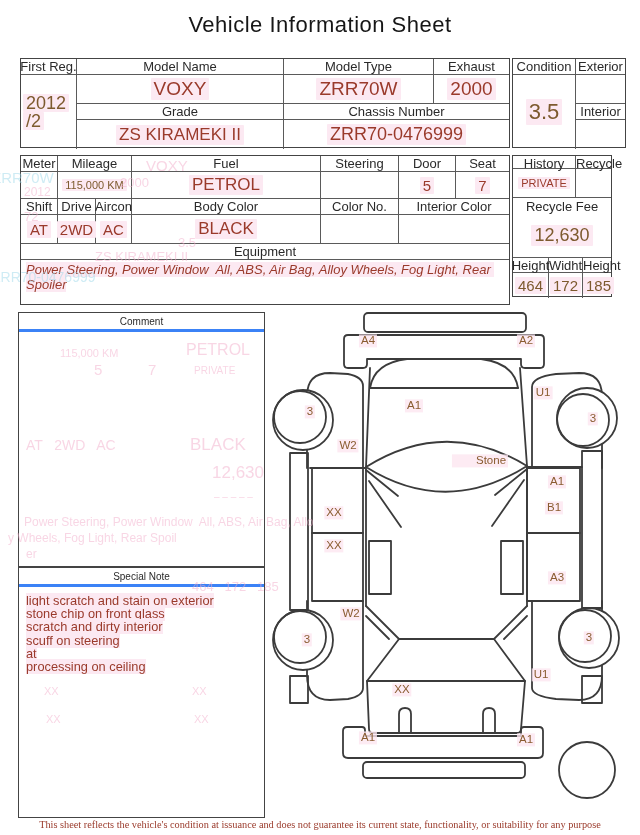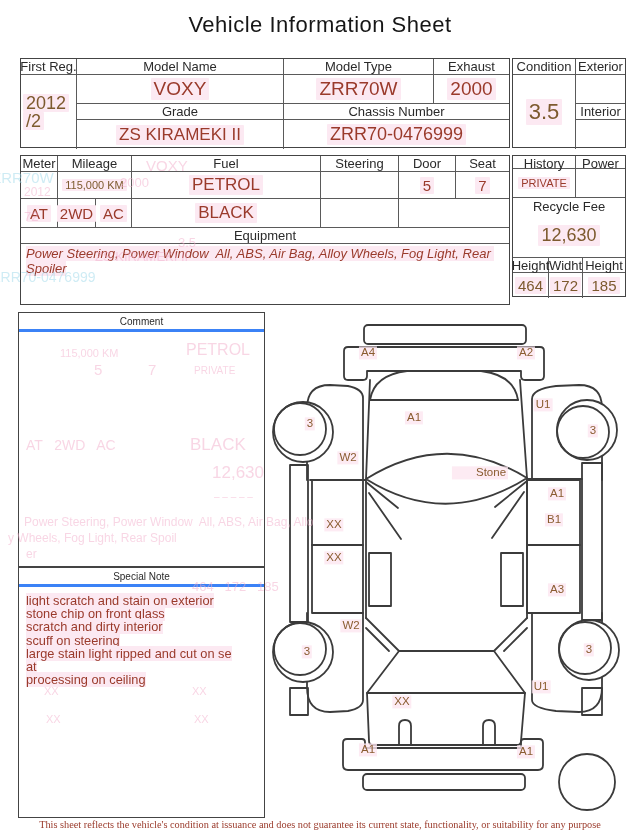--- a/index.html
+++ b/index.html
@@ -24,21 +24,21 @@
   .firstreg{flex-direction:column;align-items:flex-start;justify-content:center;
             padding-left:2px;line-height:1.02;}
   .eqtext{font-size:13px;line-height:15px;color:#9a3a2b;padding:2px 5px;box-sizing:border-box;
           white-space:pre-wrap;font-style:italic;}
   .boxhdr{height:16px;border-bottom:3px solid #3b82f6;display:flex;align-items:center;
           justify-content:center;font-size:10px;color:#2a2a2a;}
   .notebody{padding:7px 6px 0 7px;}
   .note-line{font-size:12.8px;line-height:13.2px;color:#9a3a2b;white-space:nowrap;}
   .footer{position:absolute;left:0;right:0;top:819px;text-align:center;font-size:10.3px;
           color:#9a3a2b;font-family:Liberation Serif, serif;}
-  .diagram{position:absolute;left:268px;top:315px;width:372px;height:498px;}
+  .diagram{position:absolute;left:268px;top:303px;width:372px;height:498px;}
   .diagram svg{position:absolute;left:0;top:0;}
   .dlabel{position:absolute;transform:translate(-50%,-50%);font-size:11.5px;color:#8a5c30;
           background:rgba(253,230,240,.8);padding:0 2px;line-height:1.15;white-space:nowrap;}
   .ghost{position:absolute;opacity:.5;white-space:pre;pointer-events:none;line-height:1;}
   .ghost.pink{color:#f2aecb;}
   .ghost.cyan{color:#9fd9ea;}
 </style>
 </head>
 <body>
 
@@ -103,20 +103,28 @@
           <span class="hl">PETROL</span>
         </div>
       <div class="v br"></div>
       <div class="v br maroon fs15">
           <span class="hl">5</span>
         </div>
       <div class="v maroon fs15">
           <span class="hl">7</span>
         </div>
     </div>
+    <div class="row bb" style="grid-template-columns:37px 38px 36px 189px 78px 1fr;height:16px;">
+      <div class="h br">Shift</div>
+      <div class="h br">Drive</div>
+      <div class="h br">Aircon</div>
+      <div class="h br">Body Color</div>
+      <div class="h br">Color No.</div>
+      <div class="h">Interior Color</div>
+    </div>
     <div class="row bb" style="grid-template-columns:37px 38px 36px 189px 78px 1fr;height:29px;">
       <div class="v br maroon fs15">
           <span class="hl">AT</span>
         </div>
       <div class="v br maroon fs15">
           <span class="hl">2WD</span>
         </div>
       <div class="v br maroon fs15">
           <span class="hl">AC</span>
         </div>
@@ -125,24 +133,24 @@
         </div>
       <div class="v br"></div>
       <div class="v"></div>
     </div>
     <div class="row bb" style="height:16px;grid-template-columns:1fr;">
       <div class="h">Equipment</div>
     </div>
     <div class="eqtext"><span class="hlm">Power Steering, Power Window  All, ABS, Air Bag, Alloy Wheels, Fog Light, Rear Spoiler</span></div>
   </div>
 
-  <div class="box" style="left:512px;top:155px;width:114px;height:142px;">
+  <div class="box" style="left:512px;top:155px;width:100px;height:142px;">
     <div class="row bb" style="grid-template-columns:63px 1fr;height:13px;">
       <div class="h br">History</div>
-      <div class="h">Power</div>
+      <div class="h">Recycle</div>
     </div>
     <div class="row bb" style="grid-template-columns:63px 1fr;height:29px;">
       <div class="v br maroon fs11">
           <span class="hl">PRIVATE</span>
         </div>
       <div class="v"></div>
     </div>
     <div class="row" style="height:16px;grid-template-columns:1fr;">
       <div class="h">Recycle Fee</div>
     </div>
@@ -174,21 +182,20 @@
     <div></div>
   </div>
 
   <div class="box" style="left:18px;top:567px;width:247px;height:251px;">
     <div class="boxhdr">Special Note</div>
     <div class="notebody" id="special-note-body">
         <div class="note-line"><span class="hlm">light scratch and stain on exterior</span></div>
         <div class="note-line"><span class="hlm">stone chip on front glass</span></div>
         <div class="note-line"><span class="hlm">scratch and dirty interior</span></div>
         <div class="note-line"><span class="hlm">scuff on steering</span></div>
-        <div class="note-line"><span class="hlm">large stain light ripped and cut on se</span></div>
         <div class="note-line"><span class="hlm">at</span></div>
         <div class="note-line"><span class="hlm">processing on ceiling</span></div>
       </div>
   </div>
 
   <div class="diagram">
     <svg width="372" height="498" viewBox="0 0 372 498" fill="none" stroke="#3b3b3b" stroke-width="1.8" stroke-linejoin="round" stroke-linecap="round">
 
       <rect x="96" y="10" width="162" height="19" rx="4"></rect>
 

